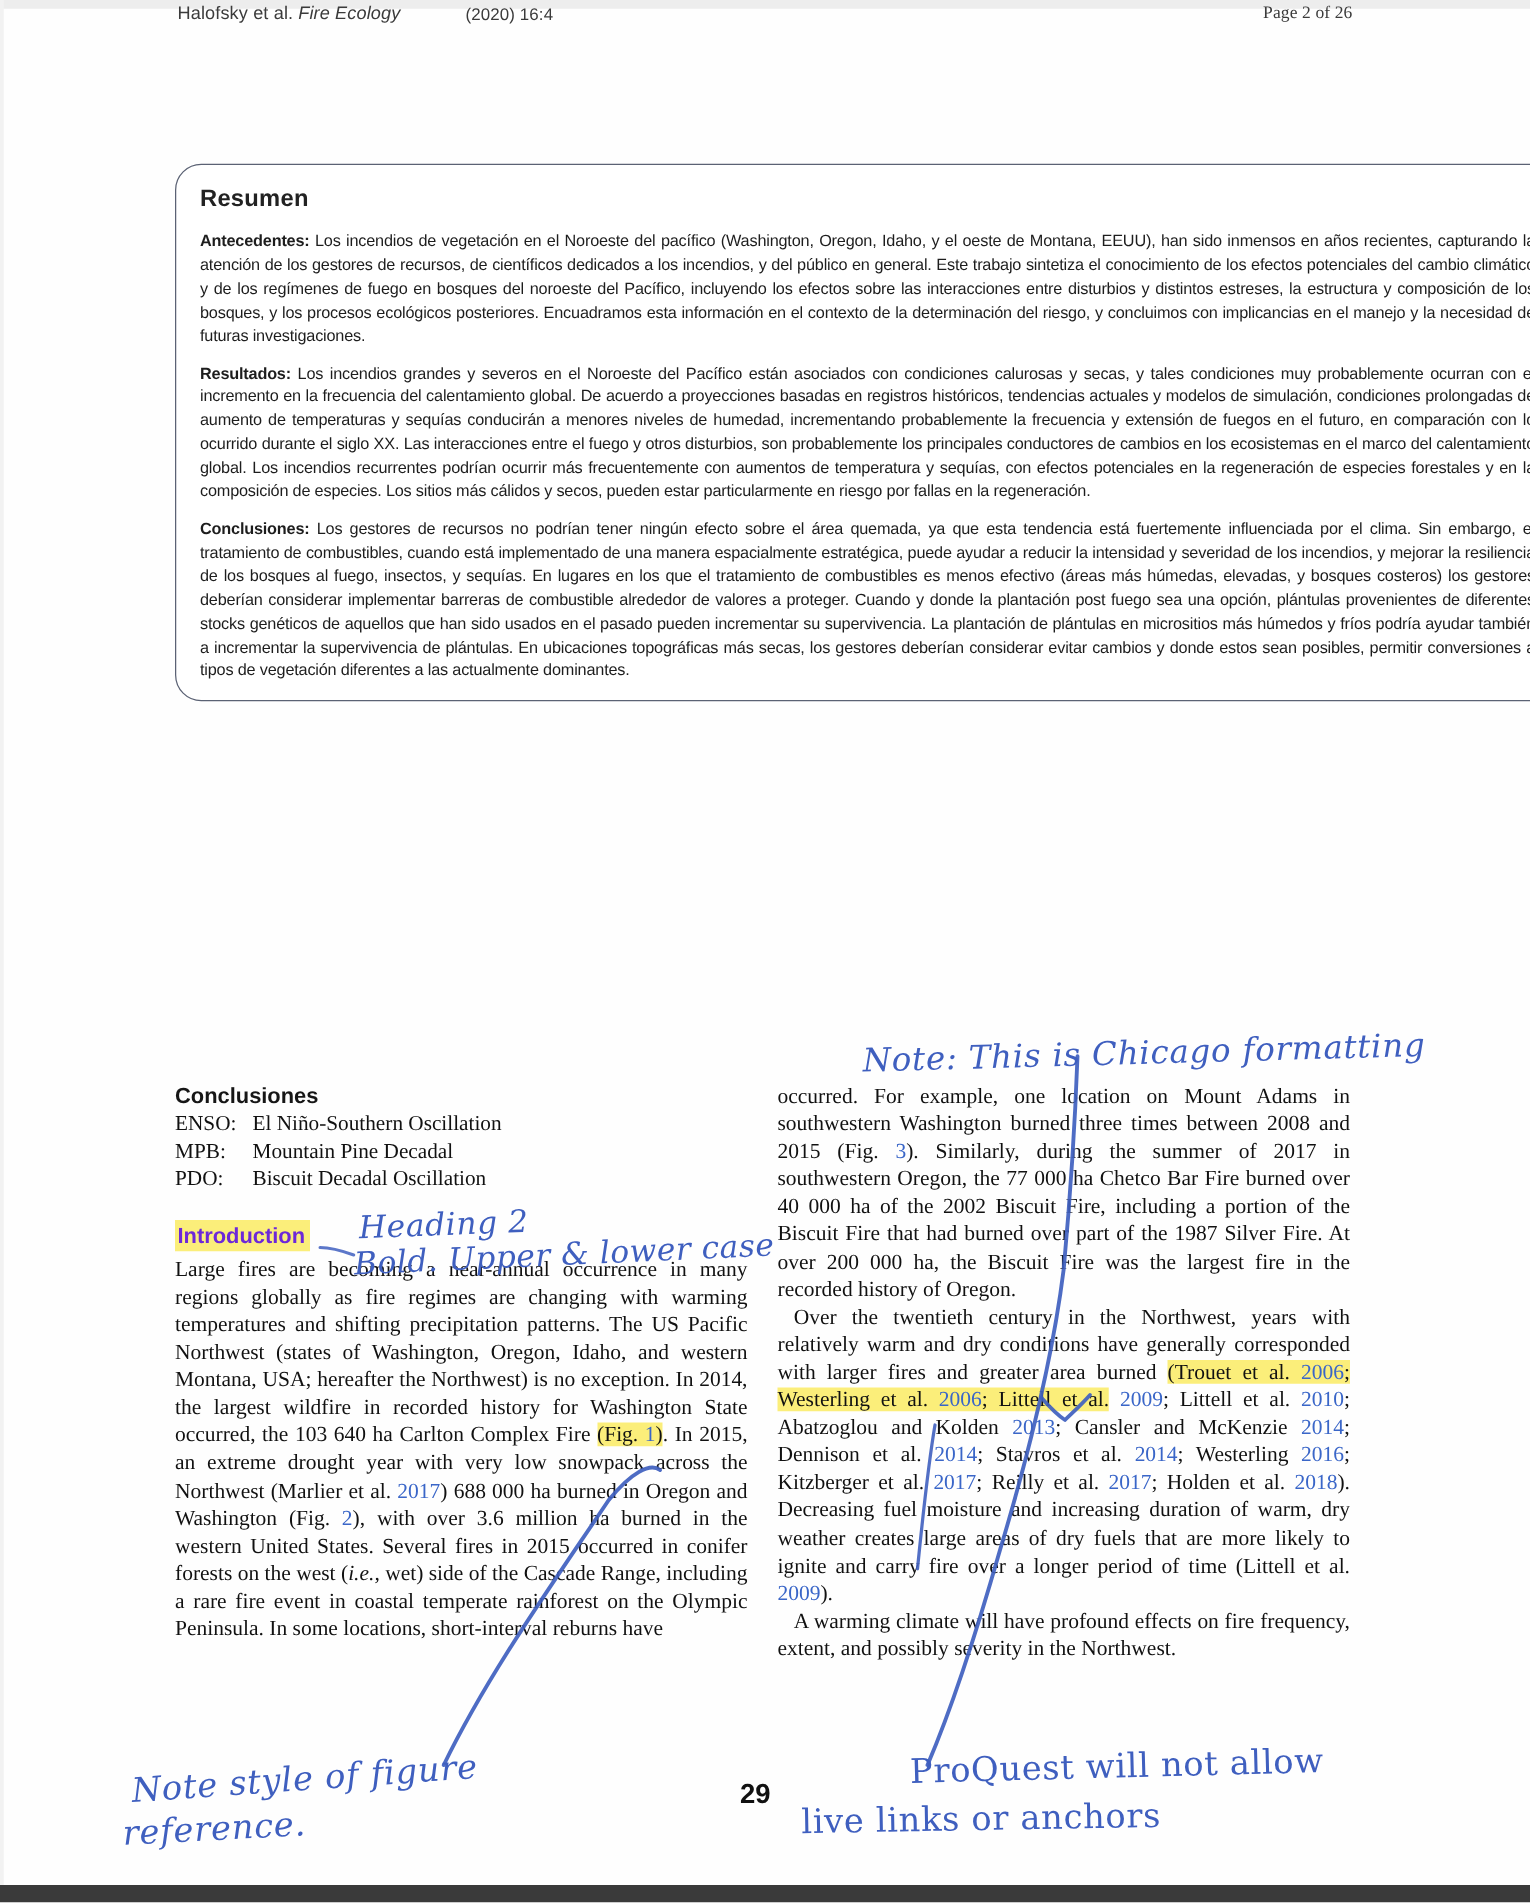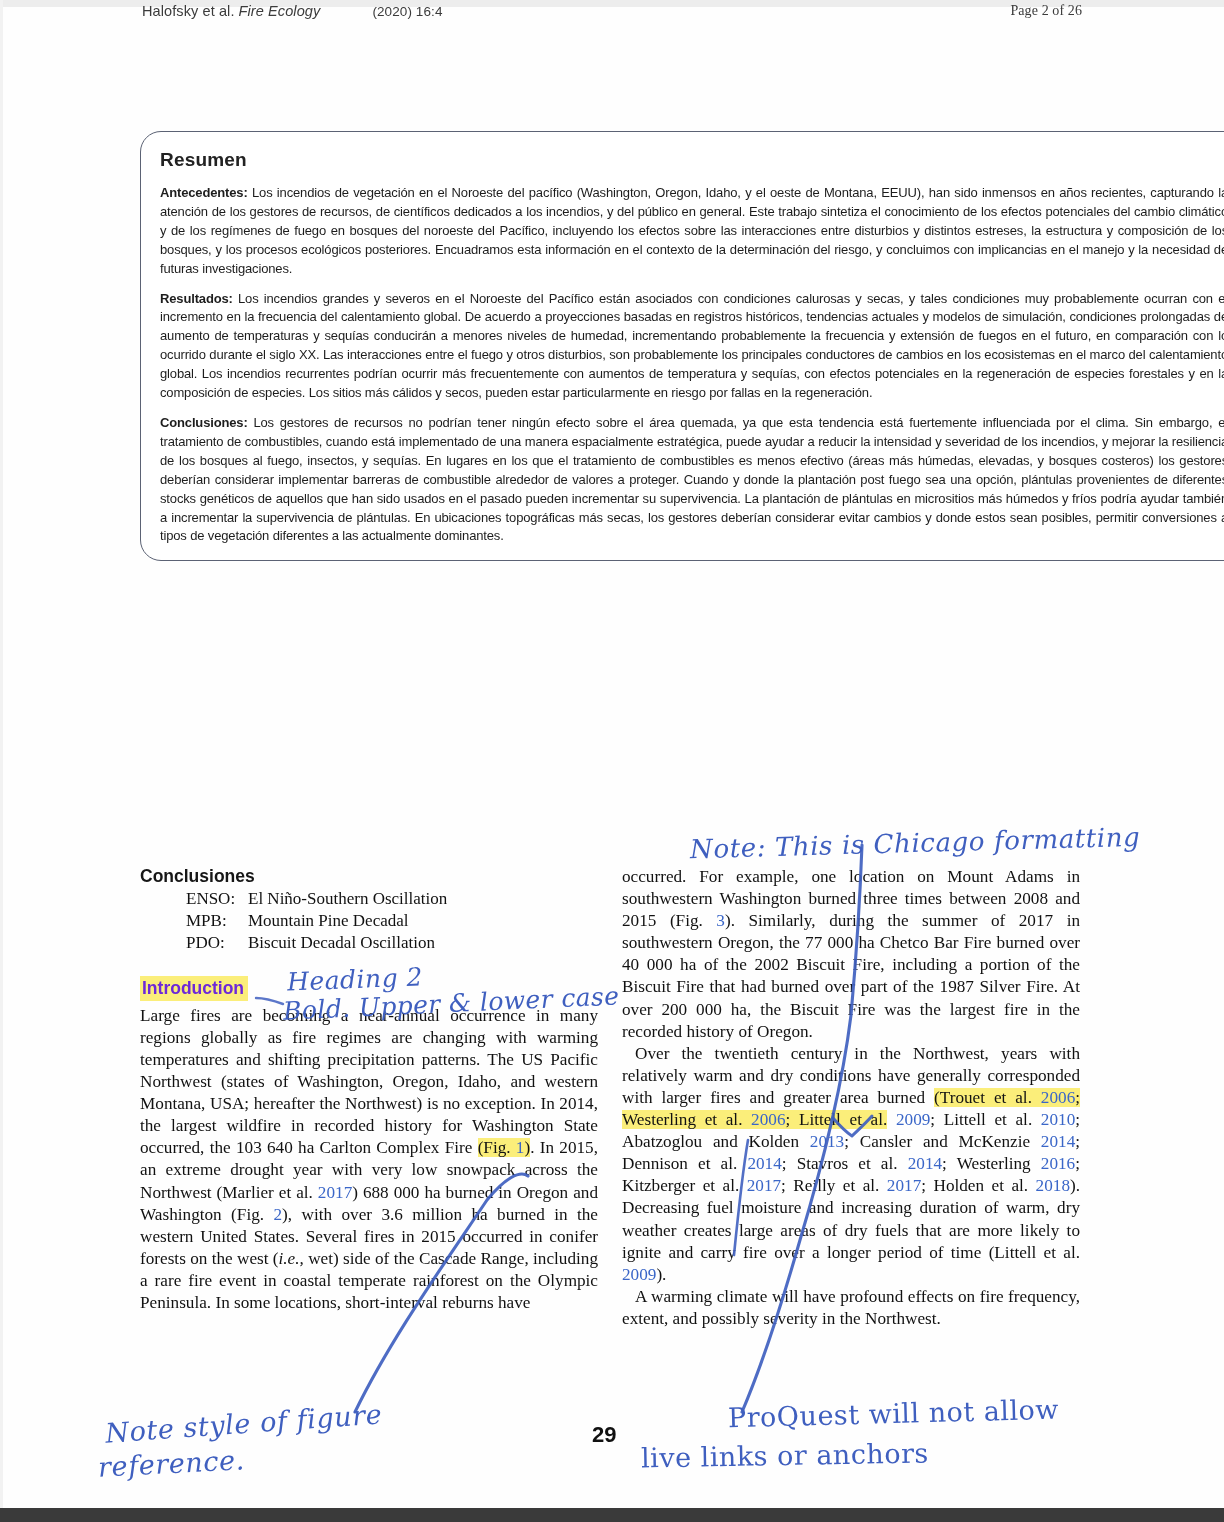--- a/index.html
+++ b/index.html
@@ -76,21 +76,21 @@
 
   h2.sec{
     font-family:"Liberation Sans", sans-serif;
     font-size:17.5px;font-weight:bold;color:#161616;
     margin:0 0 1px 0;
   }
   .abbrev-list{
     font-family:"Liberation Serif", serif;
     font-size:17px;line-height:1.29;color:#111;
   }
-  .abbrev-row{display:flex;margin-left:46px;}
+  .abbrev-row{display:flex;}
   .abbrev-key{width:62px;flex:0 0 62px;}
   .abbrev-val{flex:1;}
 
   .intro-head{
     position:relative;display:inline-block;
     font-family:"Liberation Sans", sans-serif;
     font-size:17.5px;font-weight:bold;color:#6d28d9;
     margin:22px 0 4px 0;
     padding:2px 4px 2px 2px;
   }

